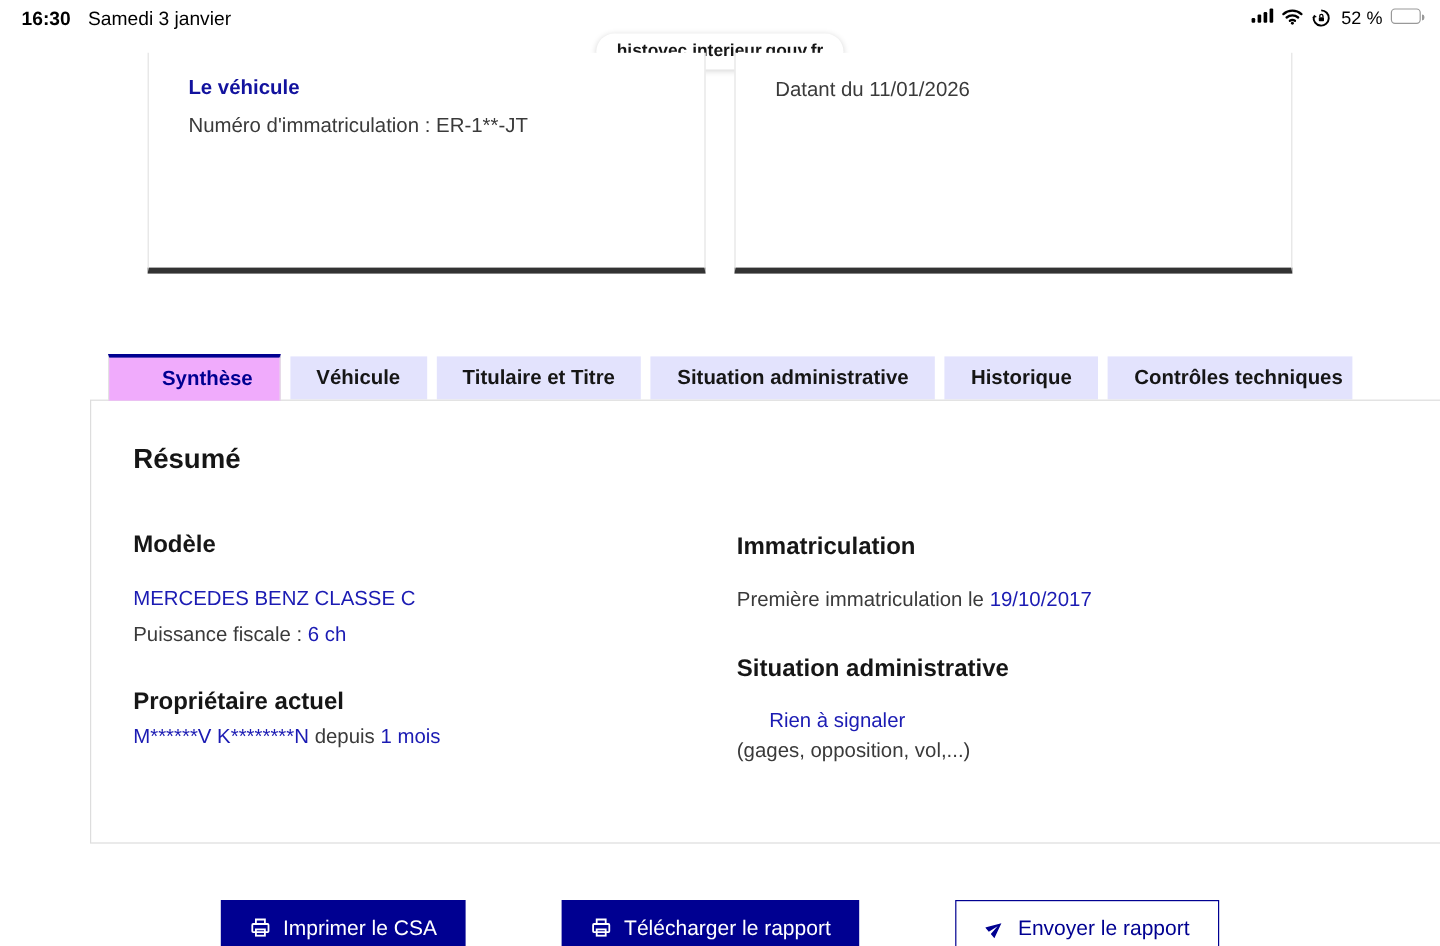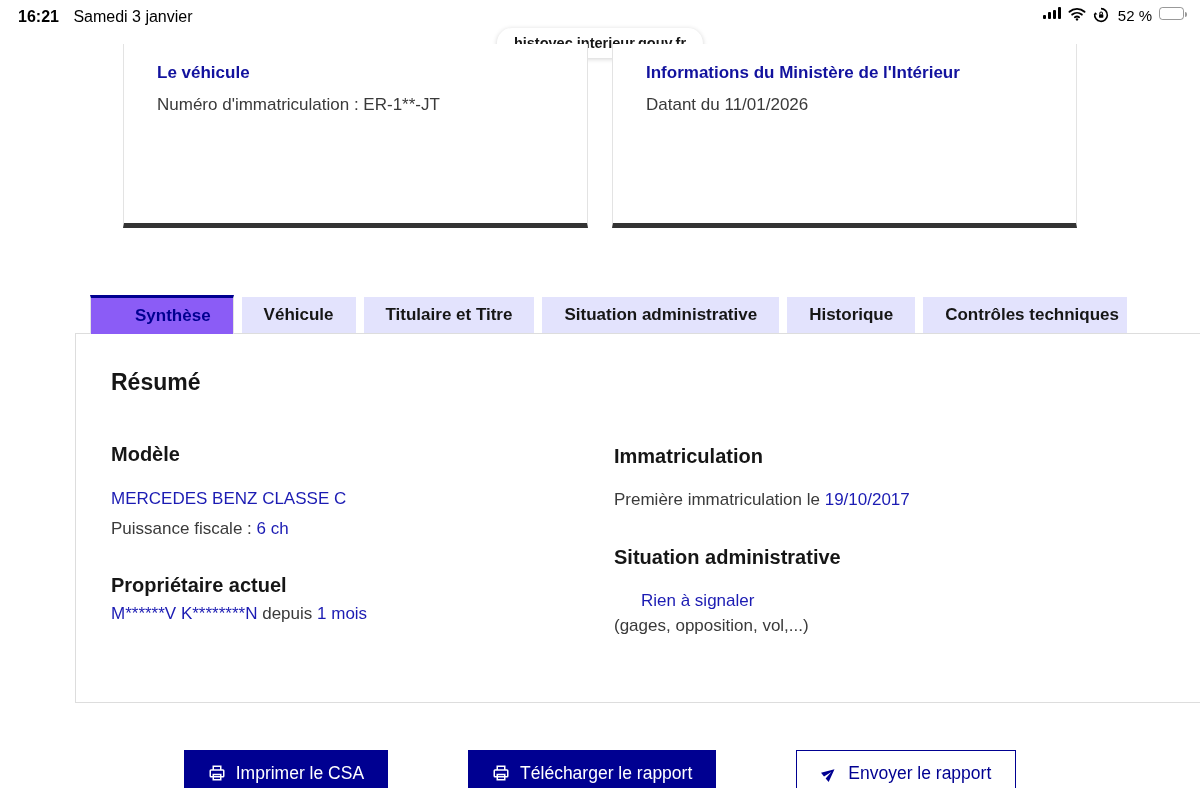--- a/index.html
+++ b/index.html
@@ -36,21 +36,21 @@
   .tile-title { color:#12129e; font-size:17px; font-weight:700; line-height:30px; }
   .tile-line { color:#3a3a3a; font-size:17px; margin-top:7px; }
 
   
   .tabs-clip { position:absolute; left:90px; top:295px; width:1037px; height:39px;
     overflow:hidden; }
   .tabs { display:flex; gap:8px; height:39px; white-space:nowrap; }
   .tab { flex:0 0 auto; display:flex; align-items:center; padding:0 22px;
     font-size:17px; font-weight:600; cursor:pointer; }
   .tab.inactive { background:#e3e3fd; color:#161616; height:36px; margin-top:2px; }
-  .tab.active { background:#8b5cf6; color:#000091; height:39px;
+  .tab.active { background:#f0abfc; color:#000091; height:39px;
     border-top:3px solid #000091; border-left:1px solid #e3e3e3; border-right:1px solid #e3e3e3;
     position:relative; z-index:2;padding-left:44px; }
 
   
   .panel { position:absolute; left:75px; top:333px; width:1184px; height:370px;
     border:1px solid #ddd; background:#fff; }
   .summary-title { position:absolute; left:35px; top:35px; font-size:23px; font-weight:700; }
   .col-left { position:absolute; left:35px; top:107px; width:480px; }
   .col-right { position:absolute; left:538px; top:109px; width:480px; }
   .h-section { font-size:20px; font-weight:700; color:#161616; line-height:26px; }
@@ -76,21 +76,21 @@
   .btn-secondary { background:#fff; color:#000091; border:1px solid #000091; }
   .btn svg { flex:0 0 auto; }
 
   .icon { display:inline-flex; }
 </style>
 </head>
 <body>
 
 <div class="status-bar">
   <div class="sb-left">
-    <span class="sb-time">16:21</span>
+    <span class="sb-time">16:30</span>
     <span class="sb-date">Samedi 3 janvier</span>
   </div>
   <div class="sb-right">
     <span class="signal">
         <i></i>
         <i></i>
         <i></i>
         <i></i>
       </span>
     <span class="icon">
@@ -115,21 +115,20 @@
 </div>
 
 <div class="url-pill">histovec.interieur.gouv.fr</div>
 
 <div class="cards-row">
   <div class="tile">
     <div class="tile-title">Le véhicule</div>
     <div class="tile-line">Numéro d'immatriculation : ER-1**-JT</div>
   </div>
   <div class="tile">
-    <div class="tile-title">Informations du Ministère de l'Intérieur</div>
     <div class="tile-line">Datant du 11/01/2026</div>
   </div>
 </div>
 
 <div class="tabs-clip">
   <div class="tabs">
     <div class="tab active">
       <span>Synthèse</span>
     </div>
     <div class="tab inactive">

